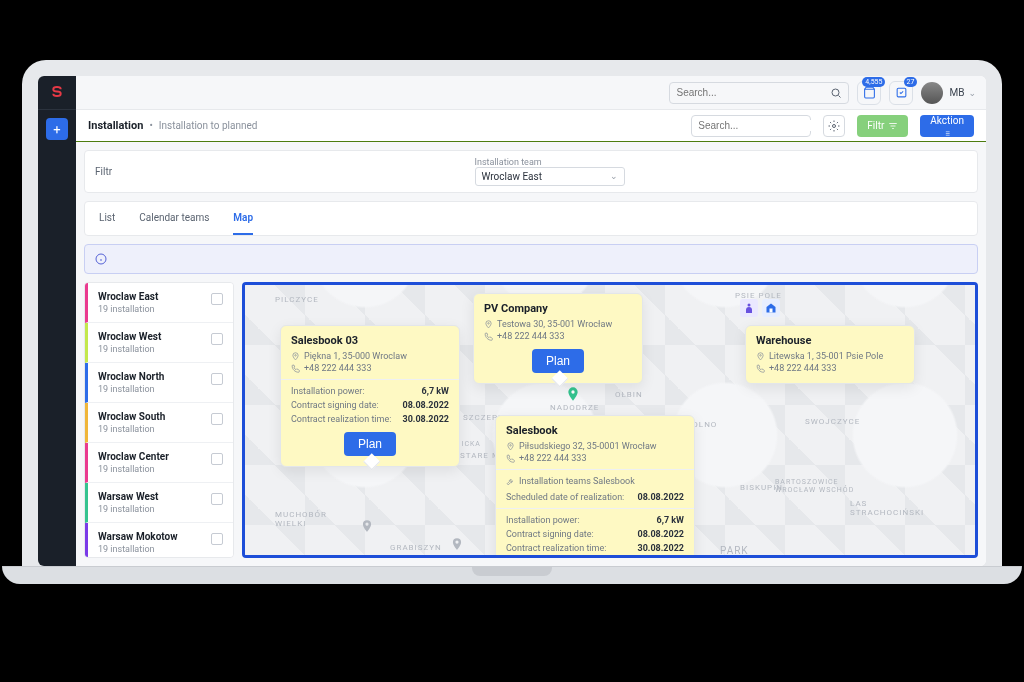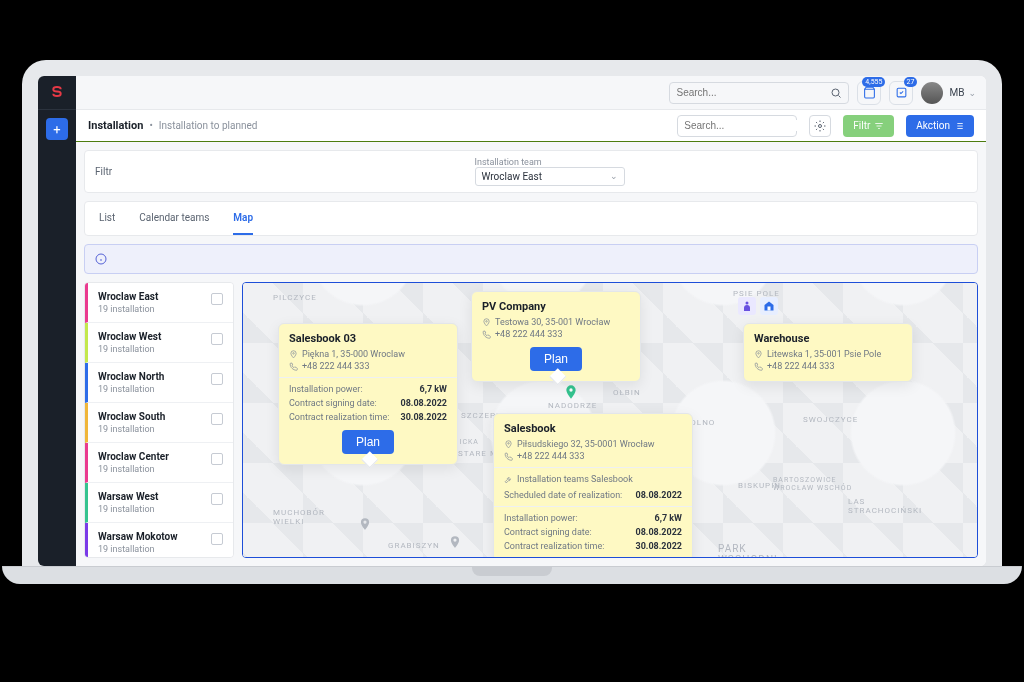--- a/index.html
+++ b/index.html
@@ -62,21 +62,21 @@
   .alert{ margin:8px; background:#eef0fb; border:1px solid #c8cff3; border-radius:4px; padding:8px 10px; color:#5562d6; font-size:10px; display:flex; align-items:center; gap:6px;}
   .alert svg{width:12px;height:12px;stroke:#5562d6;}
 
   .content{ display:flex; flex:1; min-height:0; margin:0 8px 8px; gap:8px;}
   .list{ width:150px; background:#fff; border:1px solid #e7e9ec; border-radius:4px; overflow-y:auto;}
   .list-item{ padding:8px 10px 8px 10px; border-bottom:1px solid #eef0f3; border-left:3px solid transparent; display:flex; align-items:flex-start; justify-content:space-between;}
   .list-item .t{ font-size:10px; font-weight:700; color:#1a2029;}
   .list-item .s{ font-size:9px; color:#8a919c; margin-top:2px;}
   .list-item .ck{ width:12px;height:12px;border:1px solid #c6cbd3;border-radius:2px; margin-top:2px;}
 
-  .map-wrap{ flex:1; background:#edeef0; border:1px solid #1d4ed8; border-radius:4px; position:relative; overflow:hidden;}
+  .map-wrap{ flex:1; background:#edeef0; border:3px solid #1d4ed8; border-radius:4px; position:relative; overflow:hidden;}
   .map-bg{position:absolute;inset:0; background:
     radial-gradient(#f5f6f8 40%, transparent 42%) 30px 60px/180px 180px,
     linear-gradient(45deg,#e6e8eb 25%,transparent 25%,transparent 75%,#e6e8eb 75%) 0 0/60px 60px,
     #f0f1f3;}
   .map-label{position:absolute; font-size:8px; letter-spacing:1px; color:#b3b8c0; text-transform:uppercase;}
   .pin{position:absolute; width:16px; height:22px;}
   .pin svg{width:100%;height:100%;}
   .card{position:absolute; background:#fef9c3; border:1px solid #e3e6ea; border-radius:6px; box-shadow:0 4px 14px rgba(0,0,0,0.08); padding:8px 10px 10px; }
   .card.small{width:170px;}
   .card.med{width:180px;}
@@ -161,21 +161,21 @@
                 <circle cx="12" cy="12" r="3"></circle>
                 <path d="M12 1v3m0 16v3M4.2 4.2l2.1 2.1m11.4 11.4 2.1 2.1M1 12h3m16 0h3M4.2 19.8l2.1-2.1m11.4-11.4 2.1-2.1"></path>
               </svg>
           </div>
           <div class="green-btn" style="margin-left:6px;">
             <span>Filtr</span>
             <svg width="10" height="10" viewBox="0 0 24 24" fill="none" stroke="currentColor" stroke-width="2">
                 <path d="M3 6h18M6 12h12M10 18h4"></path>
               </svg>
           </div>
-          <div class="blue-btn" style="margin-left:6px;">
+          <div class="blue-btn" style="margin-left:6px;flex-direction:column;">
             <span>Akction</span>
             <svg width="10" height="10" viewBox="0 0 24 24" fill="none" stroke="currentColor" stroke-width="2">
                 <path d="M8 6h13M8 12h13M8 18h13M3 6h.01M3 12h.01M3 18h.01"></path>
               </svg>
           </div>
         </div>
 
         <div class="filter-row">
           <span class="label">Filtr</span>
           <div style="flex:1"></div>

